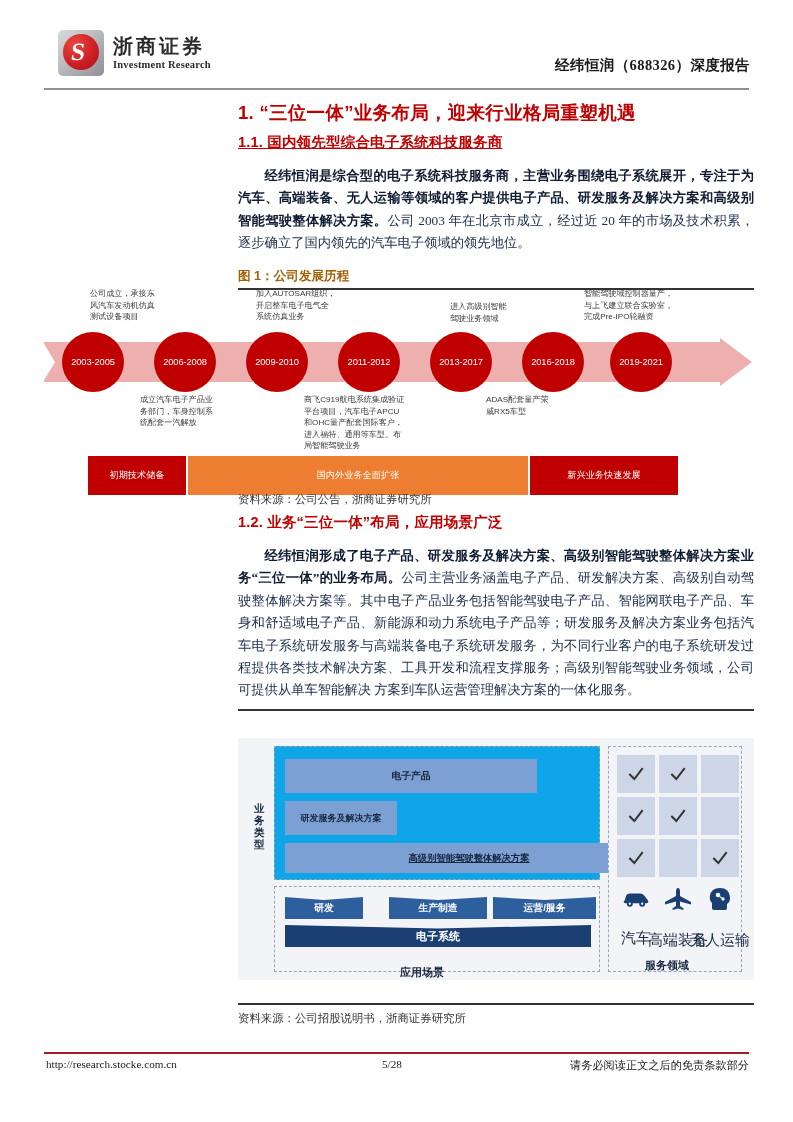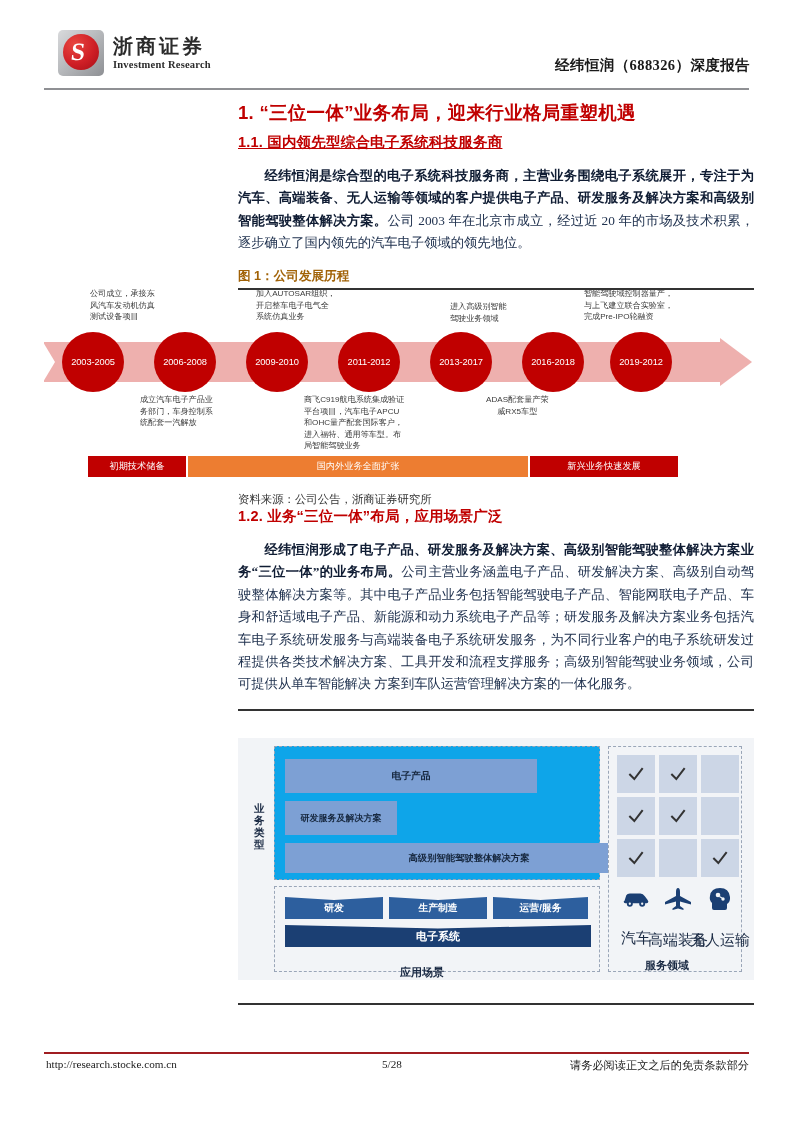--- a/index.html
+++ b/index.html
@@ -108,21 +108,21 @@
   }
   .tl-bub {
     position: absolute; top: -6px; width: 62px; height: 60px;
     background: #c00000; border-radius: 50%;
     display: flex; align-items: center; justify-content: center;
     color: #fff; font-family: "Liberation Sans", sans-serif;
     font-size: 9.3px; letter-spacing: -.1px;
   }
   .tl-bar { position: relative; height: 21px; margin-top: 8px; }
   .tl-seg {
-    position: absolute; top: 0; height: 21px;
+    position: absolute; top: 0; height: 39px;
     display: flex; align-items: center; justify-content: center;
     color: #fff; font-family: "Liberation Sans", sans-serif;
     font-size: 9.2px;
     text-align: center;
   }
 
   
   .f2-zone { position: absolute; left: 238px; top: 738px; width: 516px; height: 242px; background: #f2f4f7; }
   .f2-left { position: absolute; left: 14px; top: 8px; width: 348px; height: 226px; }
   .f2-axis-label {
@@ -238,67 +238,67 @@
     <div class="tl-arrow">
       <div class="tl-band"></div>
       <div class="tl-head"></div>
       <div class="tl-tail"></div>
       <div class="tl-bub" style="left:18px;">2003-2005</div>
       <div class="tl-bub" style="left:110px;">2006-2008</div>
       <div class="tl-bub" style="left:202px;">2009-2010</div>
       <div class="tl-bub" style="left:294px;">2011-2012</div>
       <div class="tl-bub" style="left:386px;">2013-2017</div>
       <div class="tl-bub" style="left:478px;">2016-2018</div>
-      <div class="tl-bub" style="left:566px;">2019-2012</div>
+      <div class="tl-bub" style="left:566px;">2019-2021</div>
     </div>
 
     <div class="tl-bot">
       <div class="tl-note" style="left:96px;  top:8px;">成立汽车电子产品业
 务部门，车身控制系
 统配套一汽解放</div>
       <div class="tl-note" style="left:260px; top:8px;">商飞C919航电系统集成验证
 平台项目，汽车电子APCU
 和OHC量产配套国际客户，
 进入福特、通用等车型。布
 局智能驾驶业务</div>
-      <div class="tl-note" style="left:442px; top:8px;text-align:center;">ADAS配套量产荣
+      <div class="tl-note" style="left:442px; top:8px;">ADAS配套量产荣
 威RX5车型</div>
     </div>
 
     <div class="tl-bar">
       <div class="tl-seg" style="left:44px;  width:98px;  background:#c00000;">初期技术储备</div>
       <div class="tl-seg" style="left:144px; width:340px; background:#ed7d31;">国内外业务全面扩张</div>
       <div class="tl-seg" style="left:486px; width:148px; background:#c00000;">新兴业务快速发展</div>
     </div>
   </div>
 
   <div class="content" style="top:492px;">
     <div class="fig-src">资料来源：公司公告，浙商证券研究所</div>
-    <h2 class="sub" style="margin-top:0;">1.2. 业务“三位一体”布局，应用场景广泛</h2>
+    <h2 class="sub" style="margin-top:6px;">1.2. 业务“三位一体”布局，应用场景广泛</h2>
     <p class="body indent" style="margin-top:13px;"><span class="em">经纬恒润形成了电子产品、研发服务及解决方案、高级别智能驾驶整体解决方案业务“三位一体”的业务布局。</span><span>公司主营业务涵盖电子产品、研发解决方案、高级别自动驾驶整体解决方案等。其中电子产品业务包括智能驾驶电子产品、智能网联电子产品、车身和舒适域电子产品、新能源和动力系统电子产品等；研发服务及解决方案业务包括汽车电子系统研发服务与高端装备电子系统研发服务，为不同行业客户的电子系统研发过程提供各类技术解决方案、工具开发和流程支撑服务；高级别智能驾驶业务领域，公司可提供从单车智能解决 方案到车队运营管理解决方案的一体化服务。</span></p>
   </div>
 
   <div class="content" style="top:706px;">
     <div class="fig-rule"></div>
   </div>
 
   <div class="f2-zone">
     <div class="f2-left">
       <div class="f2-axis-label">业务类型</div>
 
       <div class="f2-upper">
         <div class="f2-bar" style="left:10px; top:12px;  width:252px; height:34px;">电子产品</div>
         <div class="f2-bar" style="left:10px; top:54px;  width:112px; height:34px; font-size:9px;">研发服务及解决方案</div>
-        <div class="f2-bar" style="left:10px; top:96px;  width:368px; height:30px; font-size:9.3px;">高级别智能驾驶整体解决方案</div>
+        <div class="f2-bar" style="left:10px; top:96px;  width:368px; height:30px; font-size:9.3px;text-decoration:underline;">高级别智能驾驶整体解决方案</div>
       </div>
 
       <div class="f2-lower">
-        <div class="f2-proc" style="left:10px;  width:98px;">研发</div>
+        <div class="f2-proc" style="left:10px;  width:78px;">研发</div>
         <div class="f2-proc" style="left:114px; width:98px;">生产制造</div>
-        <div class="f2-proc" style="left:218px; width:95px;">运营/服务</div>
+        <div class="f2-proc" style="left:218px; width:103px;">运营/服务</div>
         <div class="f2-sys">电子系统</div>
       </div>
       <div class="f2-caption" style="left:148px; top:219px;">应用场景</div>
     </div>
 
     <div class="f2-right">
       <div class="f2-grid">
         <div class="f2-cell">
           <svg class="f2-check" viewBox="0 0 24 24">
               <path d="M4 12 L10 18 L20 5" fill="none" stroke="#333" stroke-width="2.4"></path>
@@ -360,20 +360,21 @@
           </svg>
           <div class="f2-ic-lab">无人运输</div>
         </div>
       </div>
       <div class="f2-caption" style="left:36px; top:211px;">服务领域</div>
     </div>
   </div>
 
   <div class="content" style="top:1000px;">
     <div class="fig-rule" style="background:#333; margin-bottom:6px;"></div>
+    <div class="fig-src">资料来源：公司招股说明书，浙商证券研究所</div>
   </div>
 
   <div class="foot-rule"></div>
   <div class="foot" style="left:46px;">http://research.stocke.com.cn</div>
   <div class="foot" style="left:382px;">5/28</div>
   <div class="foot" style="right:44px;">请务必阅读正文之后的免责条款部分</div>
 
 </div>
 
 </body></html>

